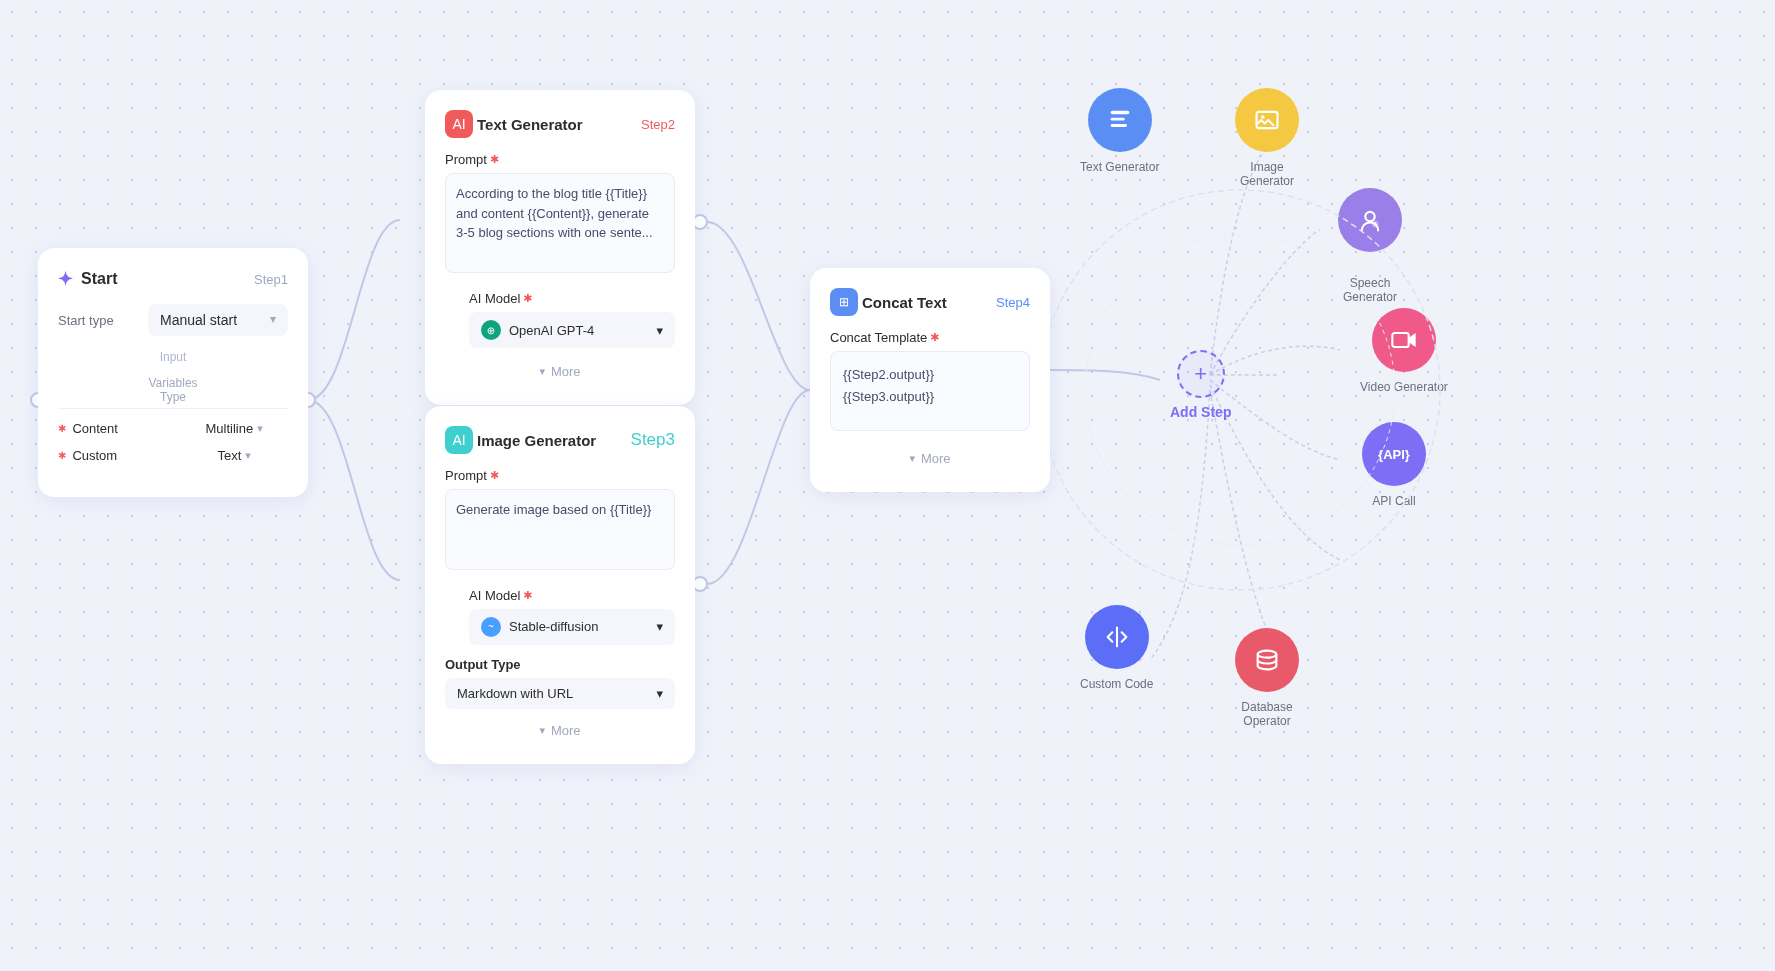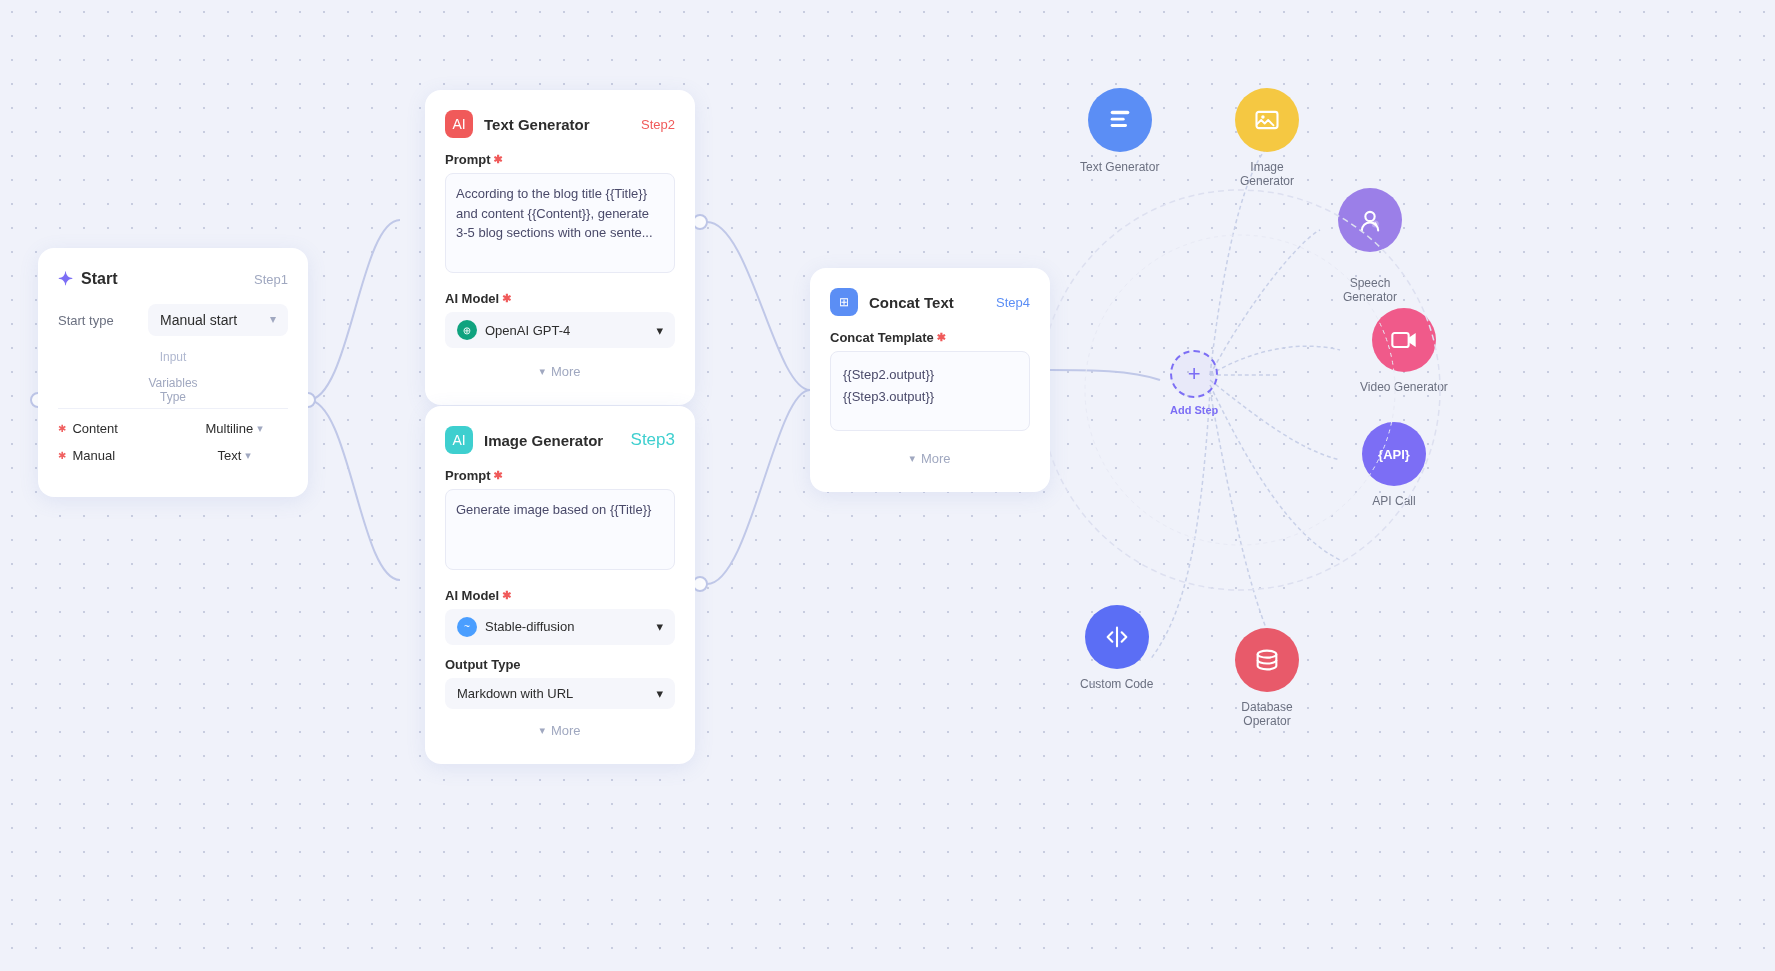--- a/index.html
+++ b/index.html
@@ -116,21 +116,21 @@
 
     .node-header {
       display: flex;
       align-items: center;
       justify-content: space-between;
       margin-bottom: 14px;
     }
     .node-title-group {
       display: flex;
       align-items: center;
-      gap: 11px;
+      gap: 4px;
     }
     .node-icon {
       width: 28px;
       height: 28px;
       border-radius: 8px;
       display: flex;
       align-items: center;
       justify-content: center;
       font-size: 14px;
       color: #fff;
@@ -142,21 +142,21 @@
       font-weight: 700;
       font-size: 15px;
       color: #2d2d2d;
     }
     .node-step-red { color: #f05a5a; font-size: 13px; }
     .node-step-teal { color: #3ecfcf; font-size: 17px; }
     .node-step-blue { color: #5b8ef5; font-size: 13px; }
 
     .field-label-req {
       font-size: 13px;
-      font-weight: 700;
+      font-weight: 400;
       color: #2d2d2d;
       margin-bottom: 6px;
       display: flex;
       align-items: center;
       gap: 3px;
     }
     .field-label-req .req { color: #f05a5a; font-size: 11px; }
 
     .prompt-textarea {
       width: 100%;
@@ -165,21 +165,21 @@
       padding: 10px;
       font-size: 13px;
       color: #4a4a6a;
       background: #fafbff;
       resize: none;
       line-height: 1.5;
       margin-bottom: 14px;
       font-family: inherit;
     }
 
-    .ai-model-section { margin-bottom: 10px; }
+    .ai-model-section { margin-bottom: 10px; margin-left: 24px; }
     .model-select {
       display: flex;
       align-items: center;
       gap: 8px;
       background: #f5f6fb;
       border-radius: 8px;
       padding: 8px 12px;
       font-size: 13px;
       color: #2d2d2d;
       cursor: pointer;
@@ -241,21 +241,21 @@
       border-radius: 50%;
       border: 2px dashed #7c6ef5;
       display: flex;
       align-items: center;
       justify-content: center;
       font-size: 22px;
       color: #7c6ef5;
       background: rgba(124,110,245,0.06);
     }
     .add-step-label {
-      font-size: 11px;
+      font-size: 14px;
       color: #7c6ef5;
       font-weight: 600;
     }
 
     
     .tool-node {
       position: absolute;
       display: flex;
       flex-direction: column;
       align-items: center;
@@ -365,21 +365,21 @@
       </div>
       <div class="input-row">
         <span class="req-star">✱</span>
         <span class="var-name">Content</span>
         <span class="var-type">
           Multiline <span class="chevron">▾</span>
         </span>
       </div>
       <div class="input-row">
         <span class="req-star">✱</span>
-        <span class="var-name">Manual</span>
+        <span class="var-name">Custom</span>
         <span class="var-type">
           Text <span class="chevron">▾</span>
         </span>
       </div>
     </div>
   </div>
 
   <div class="card card-text-gen">
     <div class="node-header">
       <div class="node-title-group">

